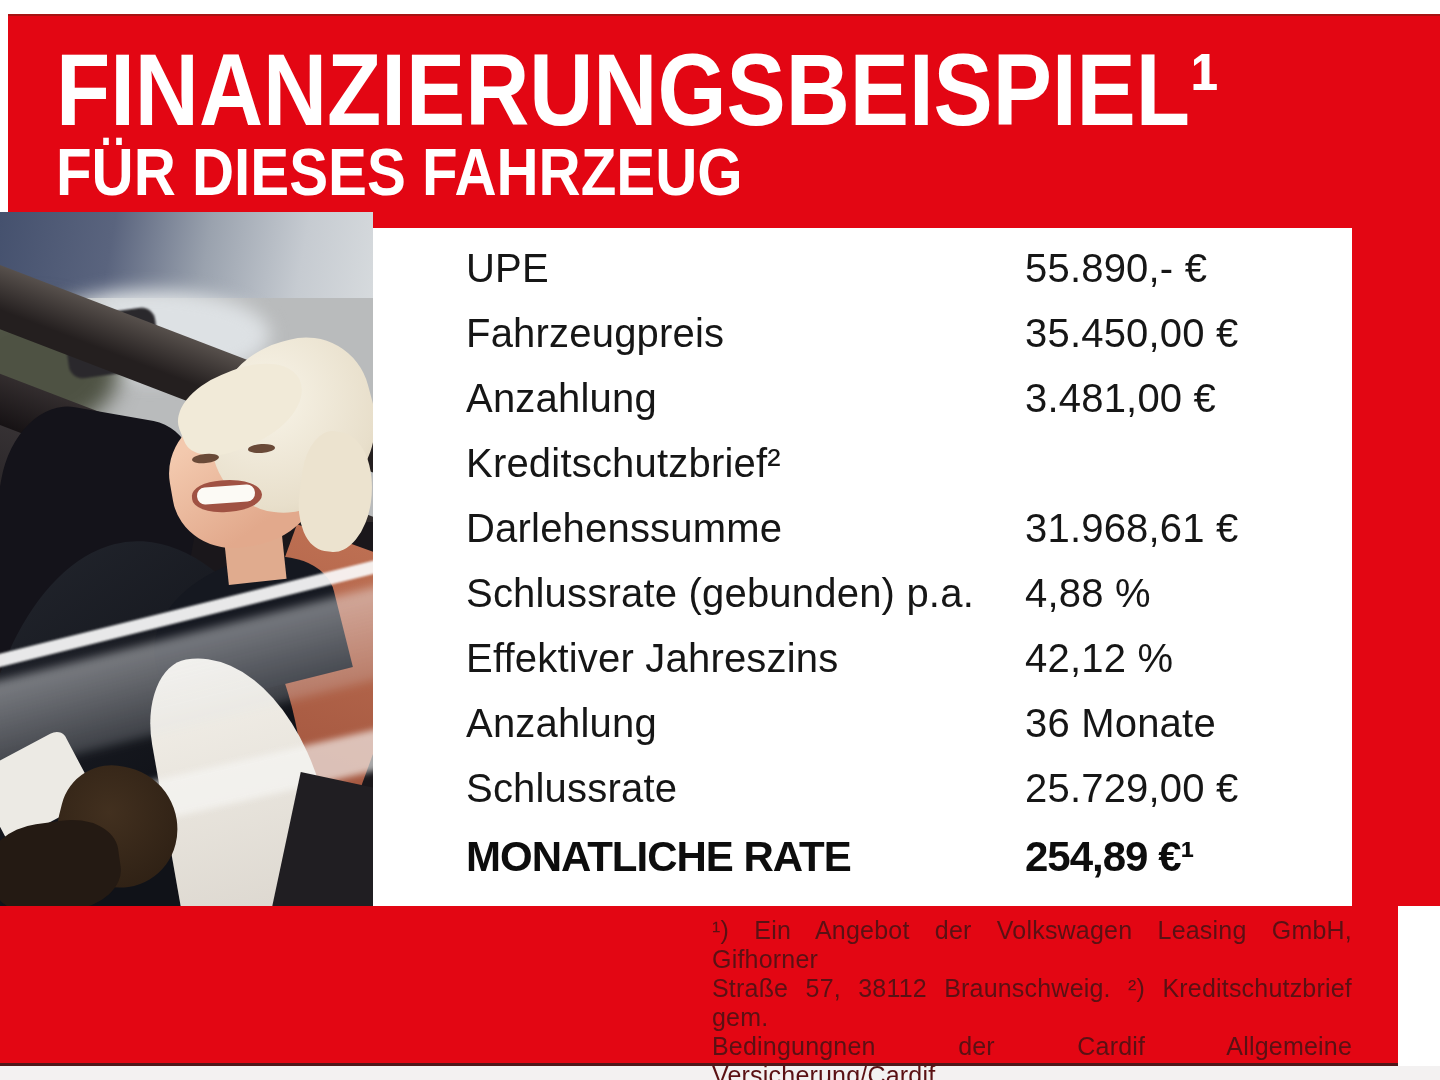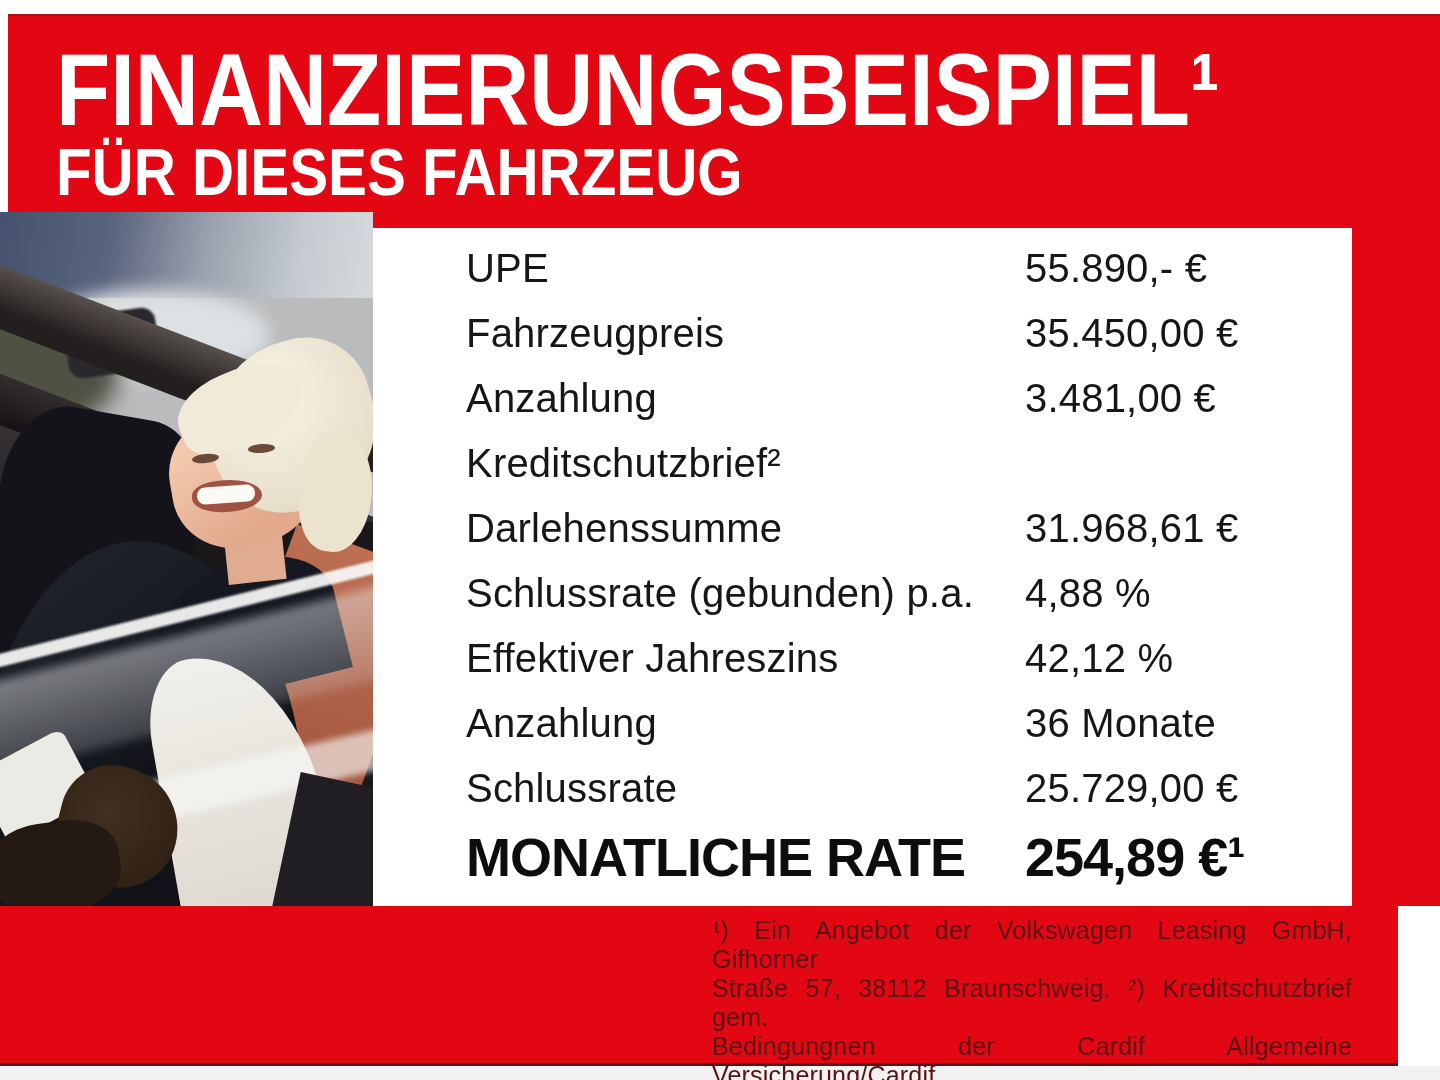--- a/index.html
+++ b/index.html
@@ -20,21 +20,21 @@
          letter-spacing:0;z-index:4;}
   .subtitle{position:absolute;left:56px;top:142px;color:#fff;font-weight:bold;font-size:67px;
          line-height:60px;white-space:nowrap;transform:scaleX(.87);transform-origin:0 50%;z-index:4;}
 
   
   .panel{position:absolute;left:373px;top:228px;width:979px;height:678px;background:#ffffff;z-index:3;}
   .ftable{position:absolute;left:57px;top:8px;width:900px;margin-left:36px;}
   .trow{display:flex;align-items:center;height:65px;font-size:40px;color:#161616;letter-spacing:.2px;}
   .trow .tlabel{width:559px;flex:none;}
   .trow .tval{flex:1;}
-  .trow.total{height:72px;font-size:54px;font-weight:bold;letter-spacing:-1px;color:#0d0d0d;}
+  .trow.total{height:72px;font-size:42px;font-weight:bold;letter-spacing:-1px;color:#0d0d0d;}
 
   
   .footnote{position:absolute;left:712px;top:10px;width:640px;color:#5a1114;font-size:25px;
             line-height:29px;letter-spacing:.2px;}
   .fline{text-align:justify;text-align-last:justify;white-space:normal;}
 
   
   .photo{position:absolute;left:0;top:212px;width:373px;height:694px;overflow:hidden;
          background:#b9bbbc;z-index:3;}
   .photo div{position:absolute;}

